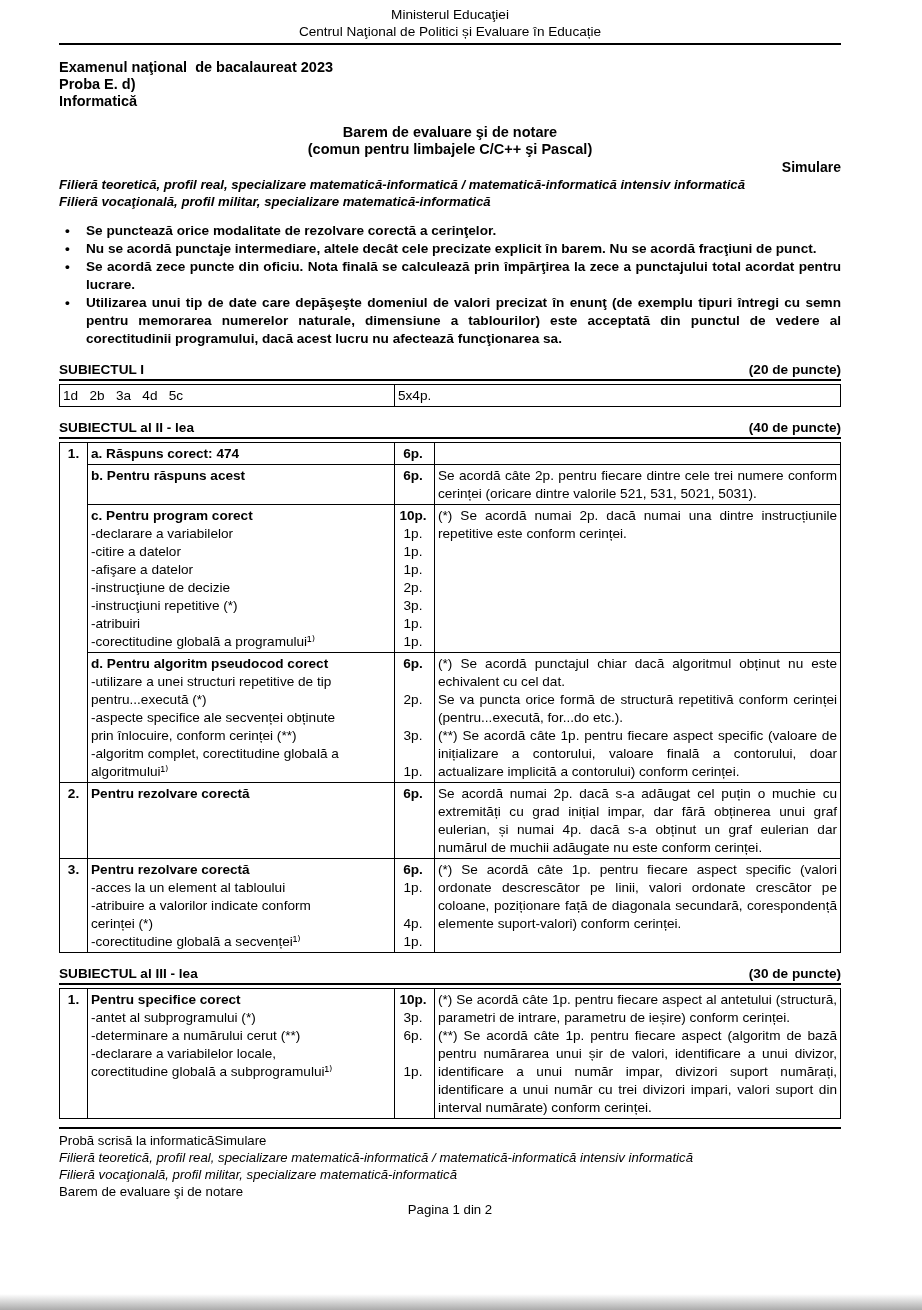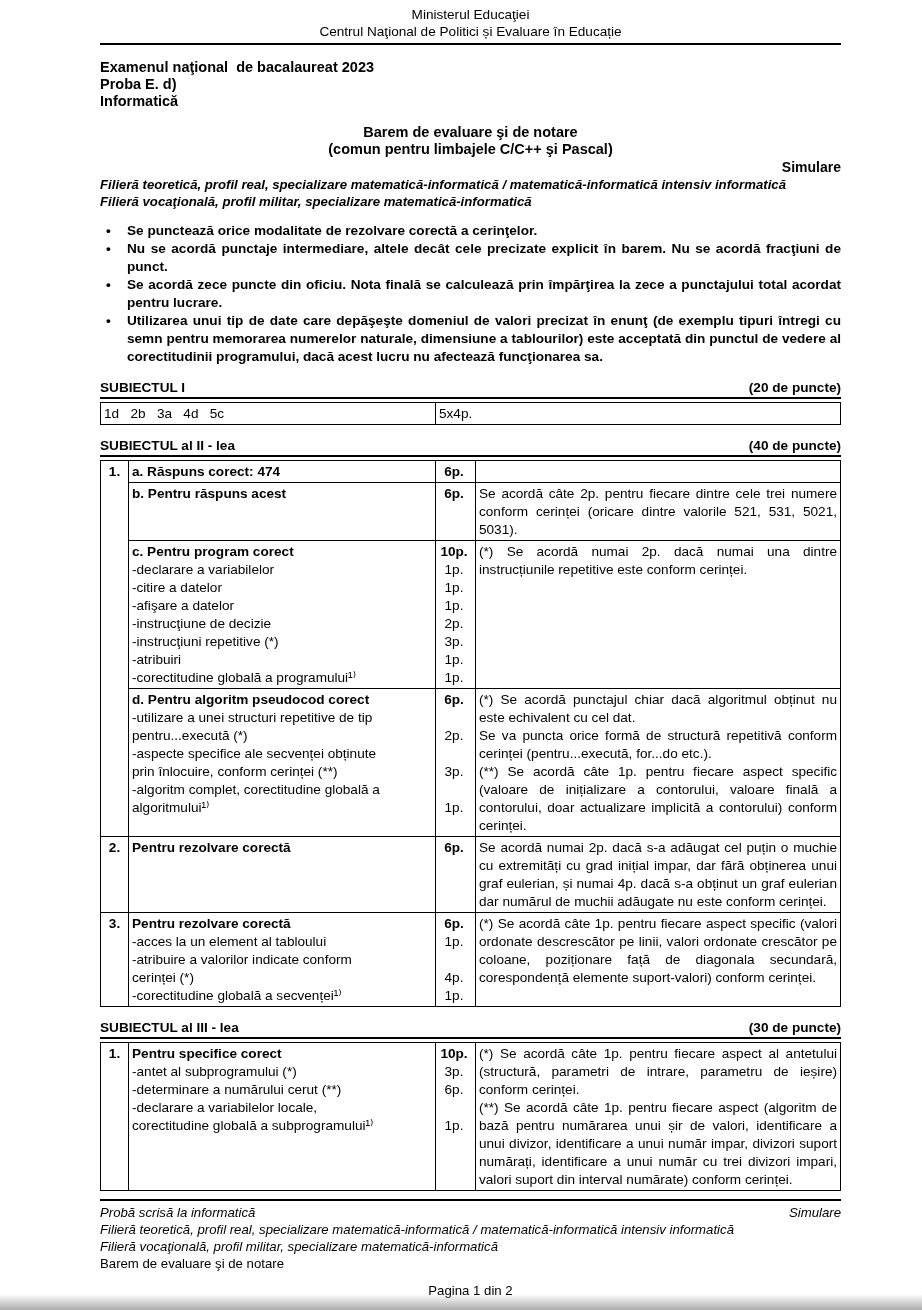--- a/index.html
+++ b/index.html
@@ -2,21 +2,21 @@
 <html><head>
 <meta charset="utf-8">
 <style>
   * { margin:0; padding:0; box-sizing:border-box; }
   html,body { background:#fff; }
   body {
     width:922px; height:1310px; position:relative; overflow:hidden;
     font-family:"Liberation Sans","DejaVu Sans",sans-serif;
     font-size:13.6px; line-height:18px; color:#000;
   }
-  .content { padding:6px 81px 0 100px; }
+  .content { padding:6px 81px 0 59px; }
 
   .org { text-align:center; line-height:17px; }
   .top-rule { border-bottom:2px solid #000; margin-top:3px; }
 
   .title-block { margin-top:14px; text-align:left; font-weight:bold; font-size:14.5px; line-height:17px; }
   .barem-block { margin-top:14px; text-align:center; font-weight:bold; font-size:14.5px; line-height:17px; }
   .simulare { text-align:right; font-weight:bold; font-size:14px; line-height:17px; margin-top:1px; }
   .filiera { font-style:italic; font-weight:bold; font-size:13.2px; line-height:17px; }
 
   .prewrap { white-space:pre-wrap; }
@@ -35,23 +35,23 @@
   col.c-num { width:28px; } col.c-desc { width:307px; } col.c-pts { width:40px; } col.c-note { width:auto; }
   td.num  { text-align:center; font-weight:bold; padding-left:1px; padding-right:1px; }
   td.pts  { text-align:center; padding-right:4px; padding-left:1px; }
   td.left .line:first-child, td.pts .line:first-child { font-weight:bold; }
   td.note { text-align:justify; }
   td.note .para { text-align:justify; }
   .ans-table td { font-weight:normal; white-space:pre; }
 
   .footer-rule { border-top:2px solid #000; margin-top:8px; }
   .footer { line-height:17px; padding-top:3px; font-size:13.2px; }
-  .footer-row1 { display:flex; justify-content:space-between;font-style:italic; }
+  .footer-row1 { display:flex; justify-content:flex-start; }
   .footer .filiera-ft { font-style:italic; font-size:13.2px; }
-  .page-num { text-align:center; margin-top:10px; }
+  .page-num { text-align:center; margin-top:1px; }
 
   .bottom-fade { position:absolute; left:0; right:0; bottom:0; height:16px;
     background:linear-gradient(to bottom, rgba(160,160,160,0), rgba(150,150,150,0.8)); }
 </style>
 </head>
 <body>
 
 <div class="content">
 
   <div class="org">

